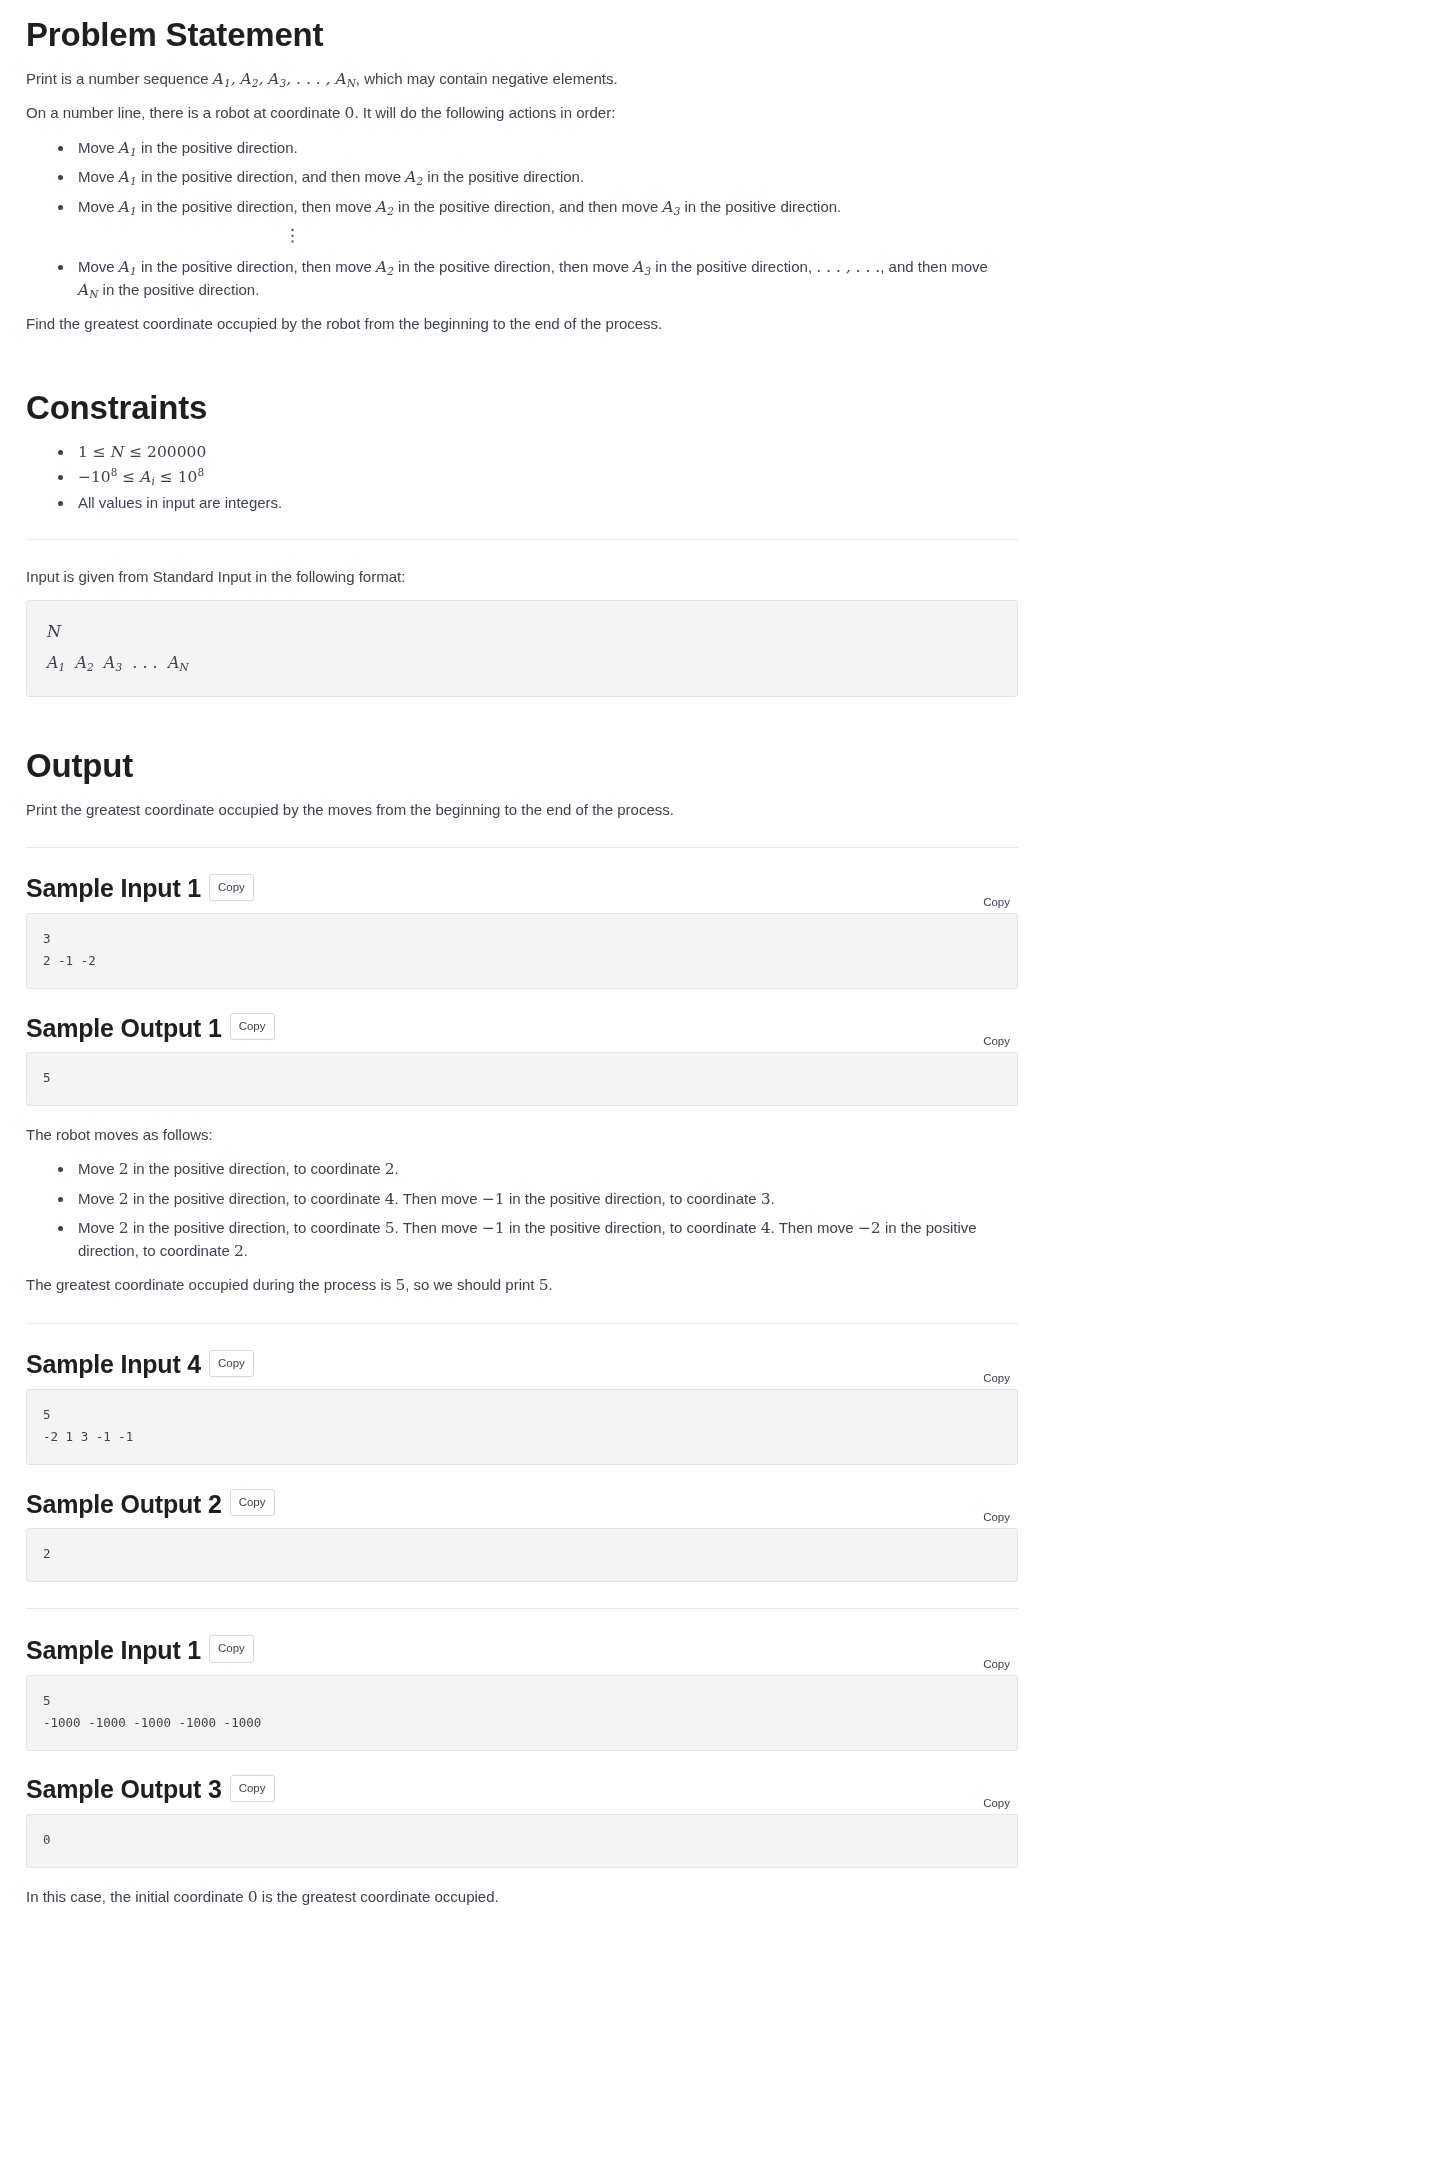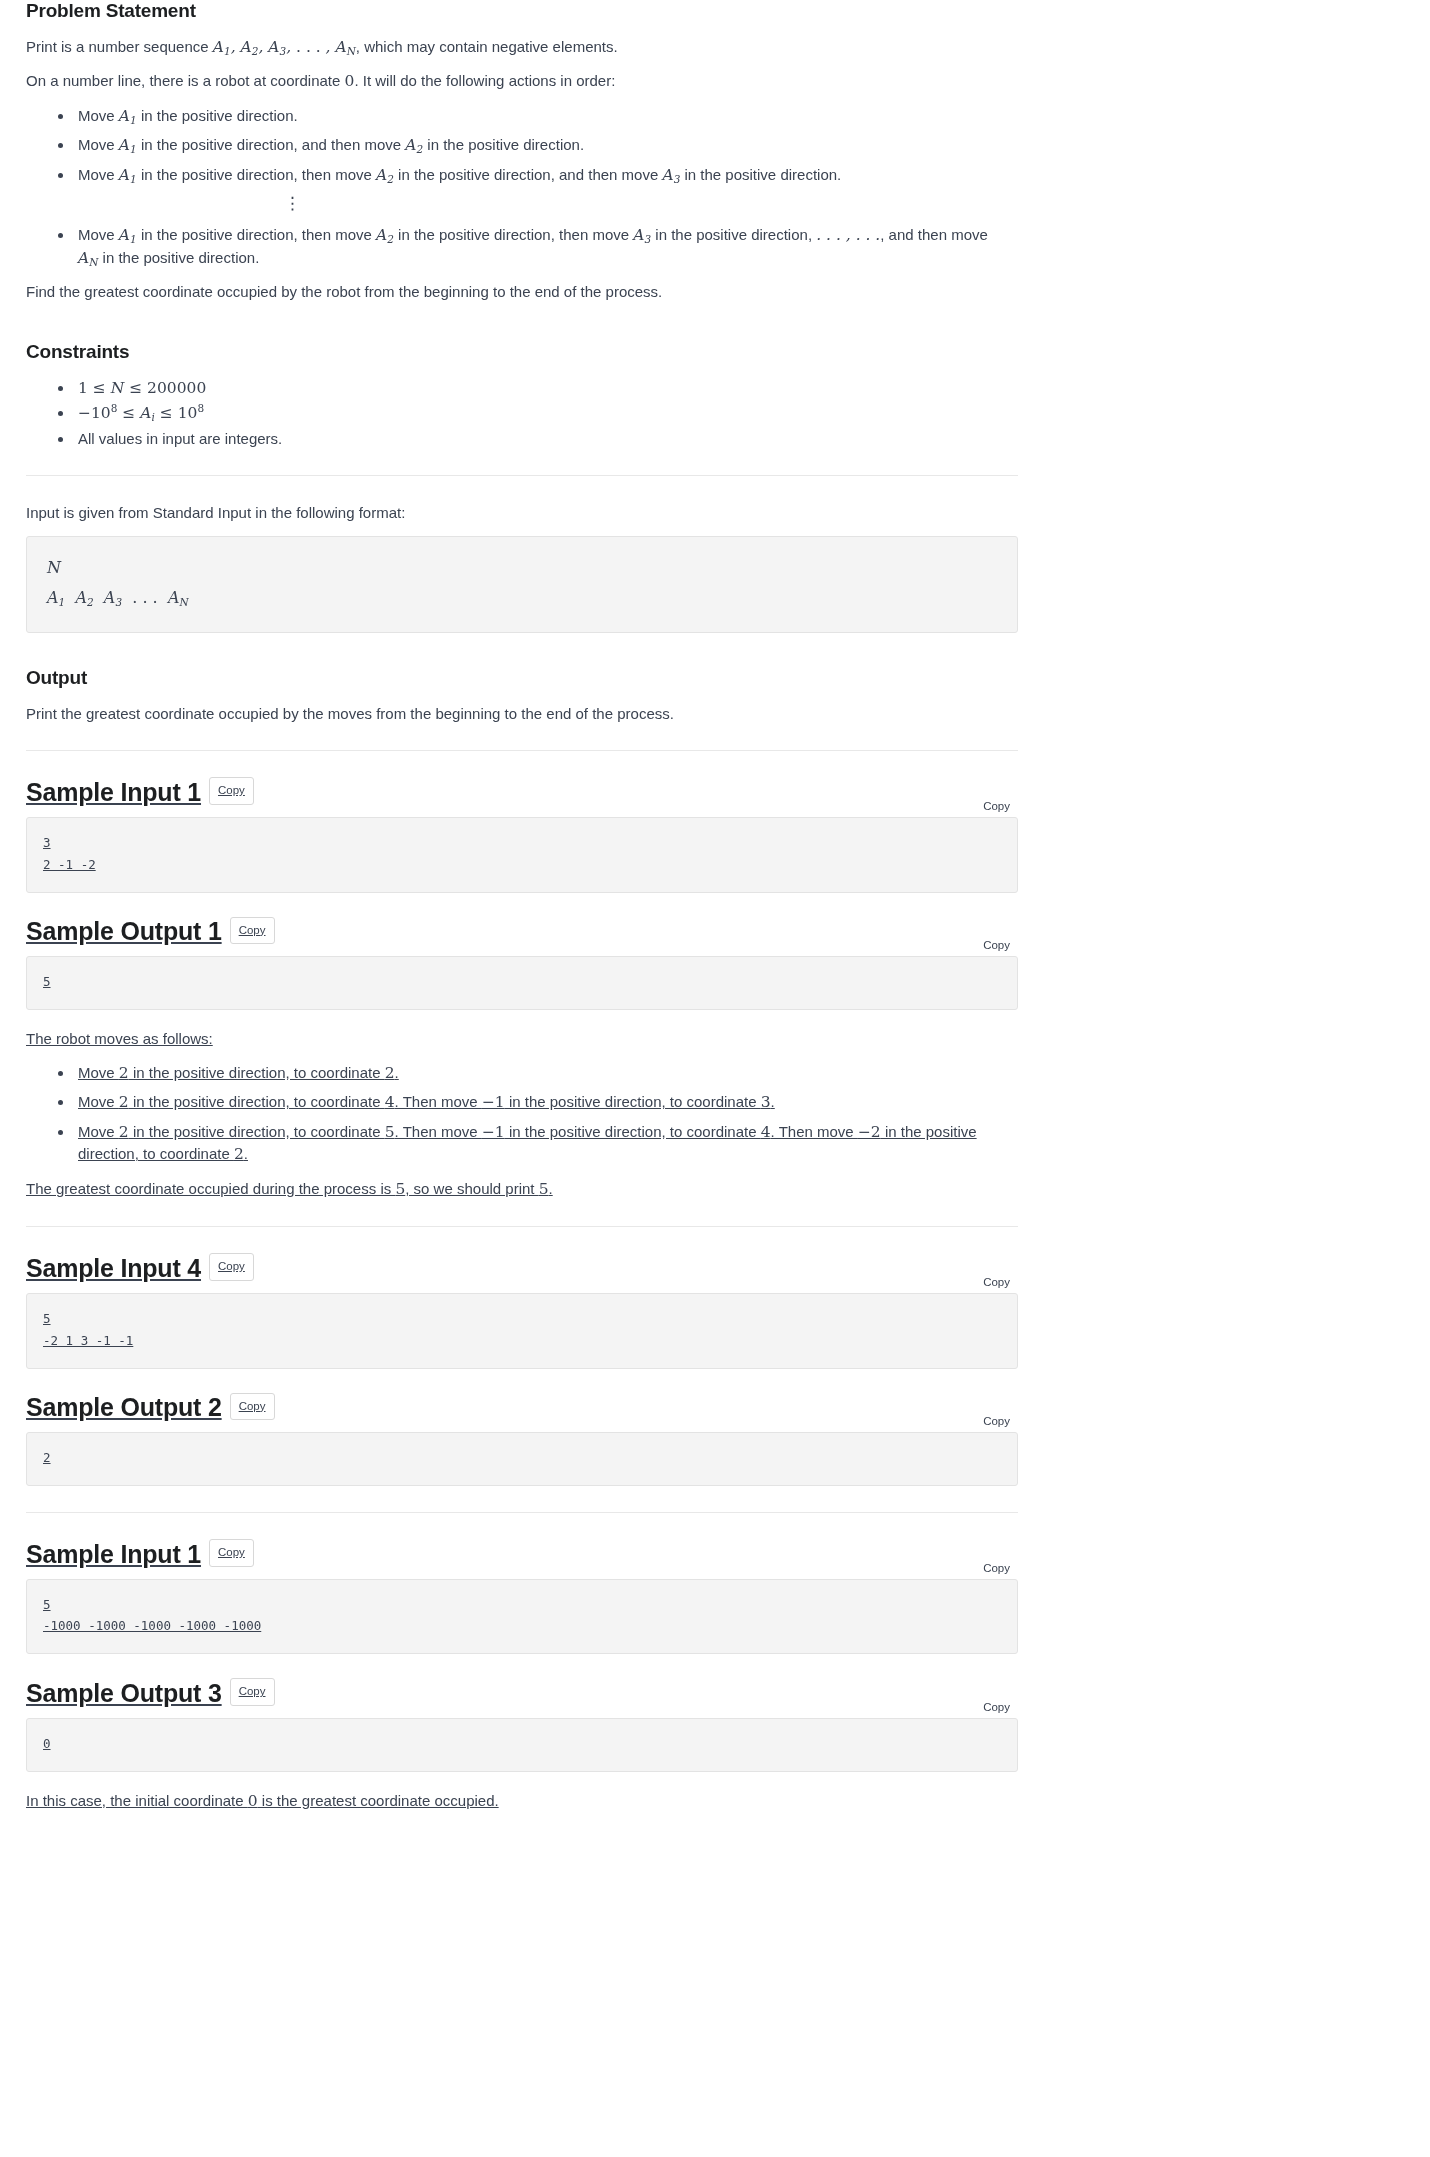--- a/index.html
+++ b/index.html
@@ -11,24 +11,24 @@
     width: 1430px;
     font-family: "Liberation Sans", sans-serif;
     color: #3b4351;
     font-size: 15px;
     line-height: 1.45;
     -webkit-font-smoothing: antialiased;
   }
   .page { width: 1020px; padding: 0 0 0 26px; }
 
   h2.section-title {
-    font-size: 19px;
+    font-size: 33px;
     font-weight: 700;
     color: #1d1f21;
-    margin: 0 0 14px 0;
+    margin: 16px 0 14px 0;
     line-height: 1.15;
     letter-spacing: -0.2px;
     font-family: "Liberation Sans", sans-serif;
   }
   h2.sample-title {
     font-size: 25px;
     font-weight: 700;
     color: #1d1f21;
     margin: 0 0 10px 0;
     line-height: 1.15;
@@ -144,21 +144,21 @@
     background: transparent;
     font-size: 11.5px;
     color: #3b4351;
     font-family: "Liberation Sans", sans-serif;
     padding: 2px 4px;
     cursor: pointer;
   }
   .spacer-lg { height: 26px; }
   .spacer-md { height: 16px; }
   .spacer-sm { height: 10px; }
-  .sample-sec { margin-bottom: 0; text-decoration: underline; }
+  .sample-sec { margin-bottom: 0; }
 </style>
 </head>
 <body>
 
 <div class="page">
 
   <section>
     <h2 class="section-title">Problem Statement</h2>
 
     <p class="para">

